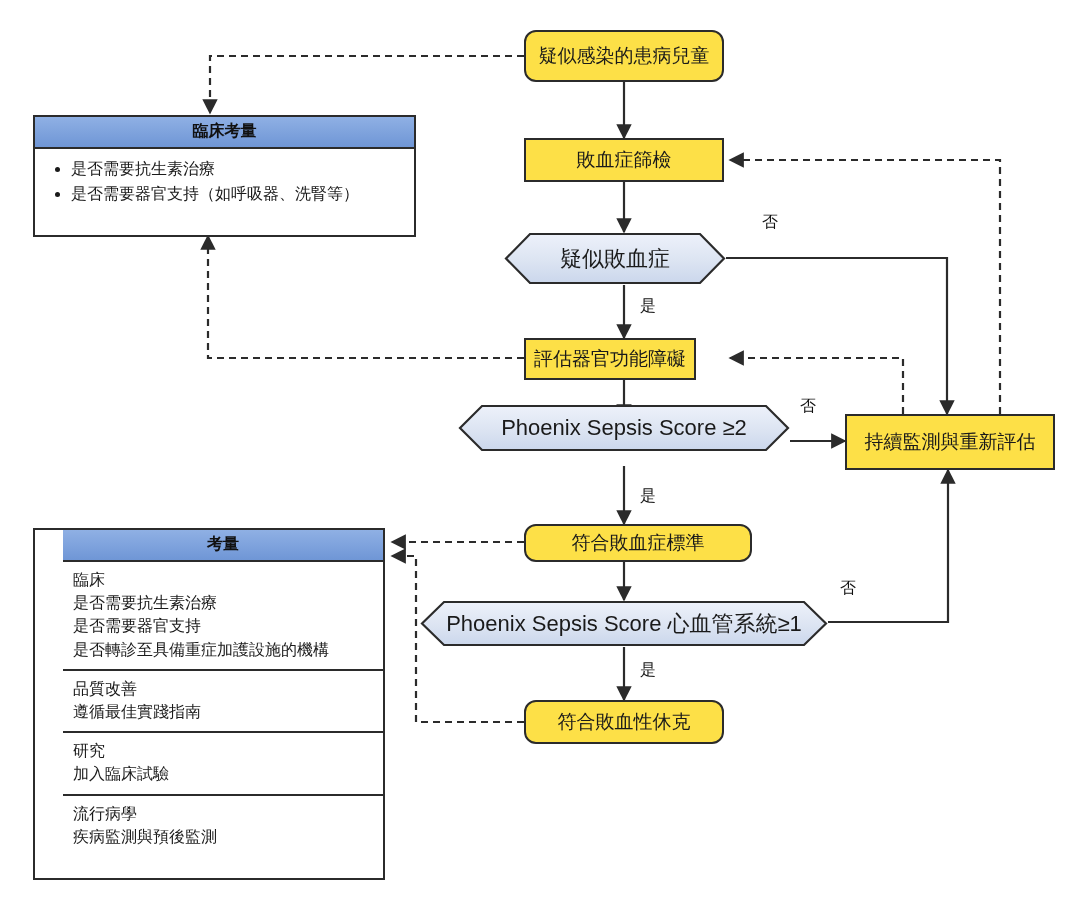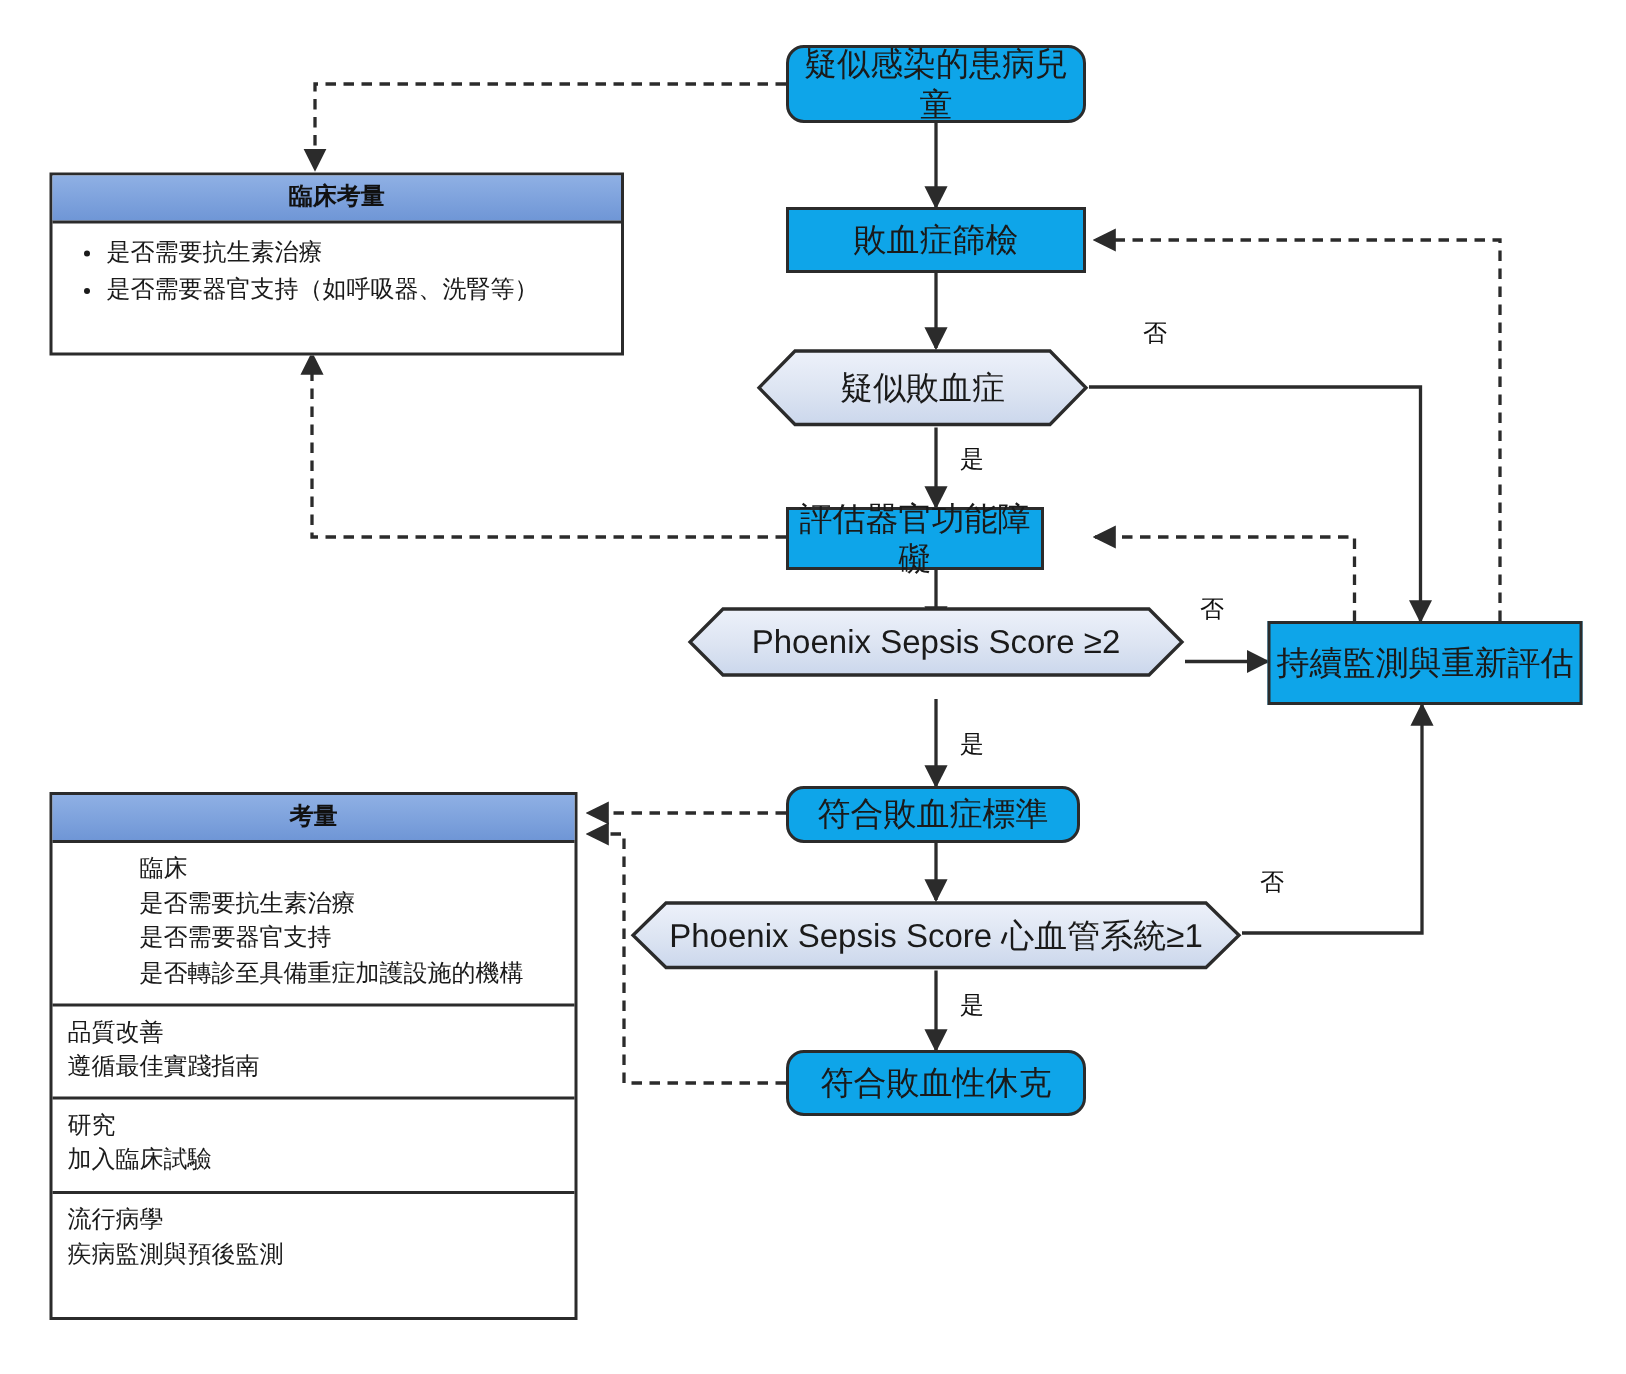--- a/index.html
+++ b/index.html
@@ -7,21 +7,21 @@
     width:1084px;height:916px;
     background:#ffffff;
     font-family:"Liberation Sans","DejaVu Sans",sans-serif;
     color:#1a1a1a;
     overflow:hidden;
   }
   #canvas{position:relative;width:1084px;height:916px;}
   svg.edges{position:absolute;left:0;top:0;width:1084px;height:916px;pointer-events:none;}
 
   .node{position:absolute;box-sizing:border-box;display:flex;align-items:center;justify-content:center;
-        text-align:center;background:#0ea5e9;border:2px solid #2b2b2b;font-size:22px;line-height:1.25;}
+        text-align:center;background:#fde047;border:2px solid #2b2b2b;font-size:19px;line-height:1.25;}
   .node.rounded{border-radius:12px;}
   .node.rect{border-radius:0;}
 
   .hex{position:absolute;box-sizing:border-box;display:flex;align-items:center;justify-content:center;}
   .hex .hexbg{position:absolute;left:0;top:0;width:100%;height:100%;}
   .hex .hextext{position:relative;z-index:2;font-size:22px;white-space:nowrap;}
 
   .panel{position:absolute;box-sizing:border-box;border:2px solid #2b2b2b;background:#fff;}
   .panel-head{background:linear-gradient(180deg,#8fb0e4 0%,#6f96d6 100%);
               border-bottom:2px solid #2b2b2b;text-align:center;font-size:16px;
@@ -107,21 +107,21 @@
     <span>評估器官功能障礙</span>
   </div>
 
   <div class="hex" style="left:458px;top:404px;width:332px;height:48px;">
     <svg class="hexbg" viewBox="0 0 332 48" preserveAspectRatio="none">
       <polygon points="24,2 308,2 330,24 308,46 24,46 2,24" fill="url(#hexgrad)" stroke="#2b2b2b" stroke-width="2.2"></polygon>
     </svg>
     <span class="hextext">Phoenix Sepsis Score ≥2</span>
   </div>
 
-  <div class="node rounded" style="left:524px;top:524px;width:196px;height:38px;justify-content:center;">
+  <div class="node rounded" style="left:524px;top:524px;width:228px;height:38px;justify-content:center;">
     <span>符合敗血症標準</span>
   </div>
 
   <div class="hex" style="left:420px;top:600px;width:408px;height:47px;">
     <svg class="hexbg" viewBox="0 0 408 47" preserveAspectRatio="none">
       <polygon points="24,2 384,2 406,23.5 384,45 24,45 2,23.5" fill="url(#hexgrad)" stroke="#2b2b2b" stroke-width="2.2"></polygon>
     </svg>
     <span class="hextext">Phoenix Sepsis Score 心血管系統≥1</span>
   </div>
 
@@ -143,24 +143,24 @@
   <div class="panel" style="left:33px;top:115px;width:383px;height:122px;">
     <div class="panel-head">臨床考量</div>
     <div class="panel-body">
       <ul class="bullets">
         <li>是否需要抗生素治療</li>
         <li>是否需要器官支持（如呼吸器、洗腎等）</li>
       </ul>
     </div>
   </div>
 
-  <div class="panel" style="left:33px;top:528px;width:352px;height:352px;">
+  <div class="panel" style="left:33px;top:528px;width:352px;height:352px;padding-left:28px;">
     <div class="panel-head">考量</div>
 
-    <div class="panel-sec" style="border-top:none;margin-left:48px;">
+    <div class="panel-sec" style="border-top:none;">
       <div>臨床</div>
       <div>是否需要抗生素治療</div>
       <div>是否需要器官支持</div>
       <div>是否轉診至具備重症加護設施的機構</div>
     </div>
 
     <div class="panel-sec">
       <div>品質改善</div>
       <div>遵循最佳實踐指南</div>
     </div>

